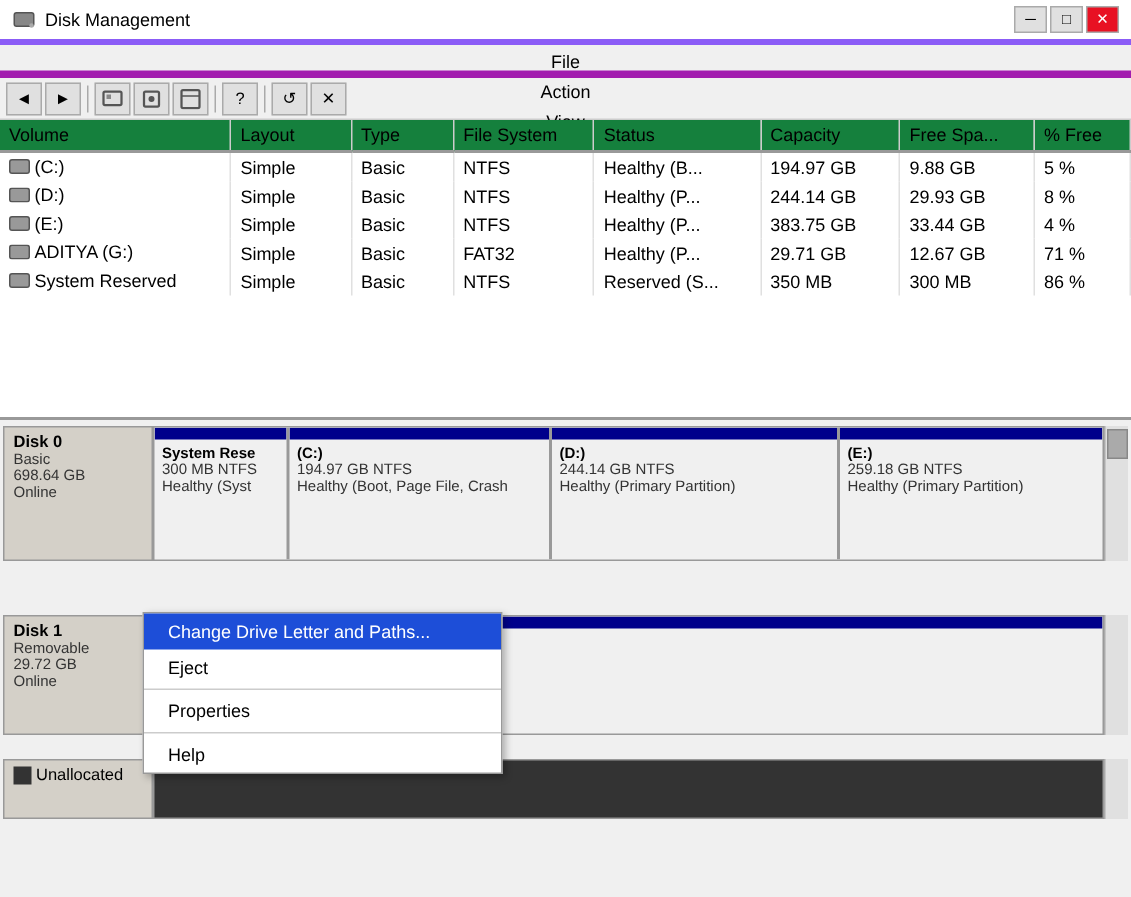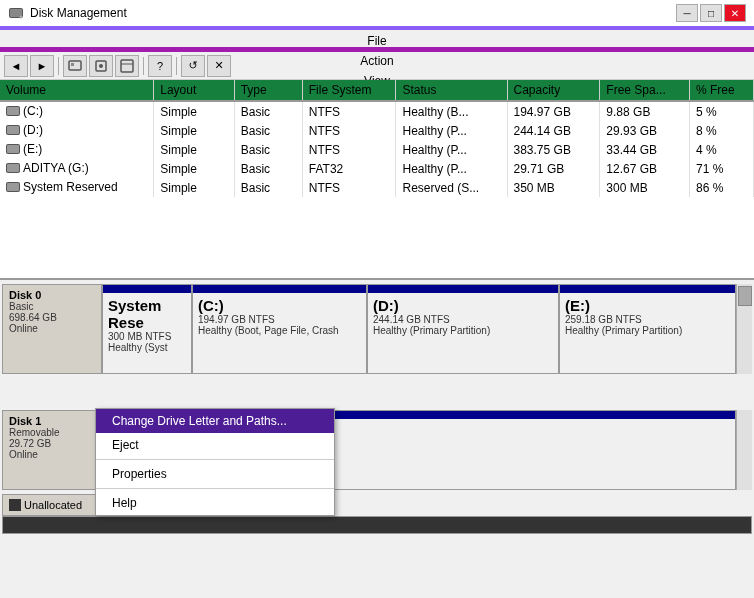--- a/index.html
+++ b/index.html
@@ -188,21 +188,21 @@
       border-right: 2px solid #999;
       font-size: 10px;
       overflow: hidden;
     }
     .partition:last-child { border-right: none; }
     .partition-header {
       height: 8px;
       background: #00008b;
       margin: -4px -5px 4px -5px;
     }
-    .partition-name { font-weight: bold; font-size: 15px; }
+    .partition-name { font-weight: bold; font-size: 10px; }
     .partition-sub { color: #333; }
 
     .part-sys-res { flex: 0 0 90px; }
     .part-c       { flex: 0 0 175px; }
     .part-d       { flex: 1; }
     .part-e       { flex: 0 0 175px; }
 
     
     .disk1-partition {
       flex: 1;
@@ -213,23 +213,22 @@
     }
     .disk1-partition-header {
       height: 8px;
       background: #00008b;
       margin: -4px -5px 4px -5px;
     }
 
     
     .disk-row-unalloc {
       display: flex;
-      margin: 4px 2px;
+      margin: 16px 2px;
       height: 40px;
-      flex-direction: column;
     }
     .unalloc-label {
       width: 100px;
       min-width: 100px;
       background: #d4d0c8;
       border: 1px solid #999;
       padding: 4px 6px;
       font-size: 11px;
     }
     .unalloc-block {
@@ -250,21 +249,21 @@
       border: 1px solid #999;
       box-shadow: 2px 2px 5px rgba(0,0,0,0.3);
       z-index: 100;
       min-width: 240px;
     }
     .context-menu-item {
       padding: 5px 16px;
       cursor: pointer;
       font-size: 12px;
     }
-    .context-menu-item.highlighted { background: #4c1d95; color: white; }
+    .context-menu-item.highlighted { background: #1d4ed8; color: white; }
     .context-menu-separator {
       height: 1px;
       background: #ccc;
       margin: 2px 0;
     }
   </style>
 </head>
 <body>
 
 <div class="title-bar">

